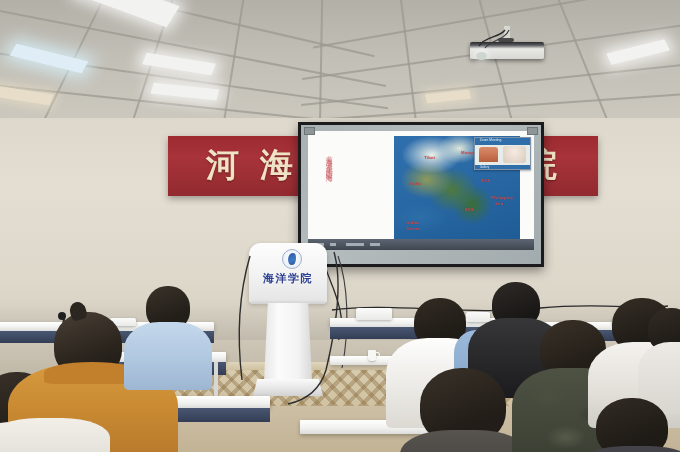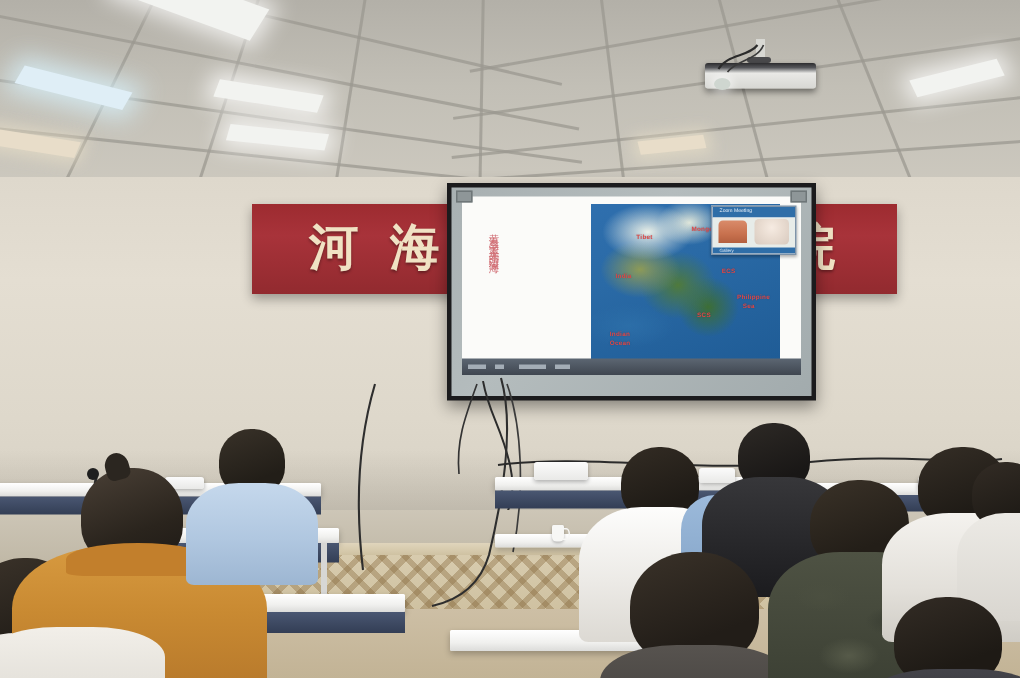--- a/index.html
+++ b/index.html
@@ -318,20 +318,31 @@
   <svg class="abs" style="left:300px;top:254px;" width="130" height="100">
     <path d="M22 0 C 26 22, 34 30, 40 56 C 44 74, 40 86, 34 96" stroke="#2b2b2b" stroke-width="1.3" fill="none"></path>
     <path d="M18 2 C 10 24, 4 40, 6 62" stroke="#333" stroke-width="1.1" fill="none"></path>
   </svg>
 
   <div id="stage-riser" class="abs"></div>
   <div id="carpet" class="abs"></div>
   <div id="carpet-border-top" class="abs"></div>
   <div id="floor" class="abs"></div>
 
+  <div id="podium" class="abs">
+    <div id="podium-top">
+      <div id="podium-logo">
+        <div id="podium-logo-inner"></div>
+      </div>
+      <div id="podium-text">海洋学院</div>
+    </div>
+    <div id="podium-ledge"></div>
+    <div id="podium-column"></div>
+    <div id="podium-base"></div>
+  </div>
 
   <svg class="abs" style="left:226px;top:250px;" width="140" height="160">
     <path d="M24 6 C 14 40, 10 80, 16 130" stroke="#2e2e2e" stroke-width="1.4" fill="none"></path>
     <path d="M108 2 C 116 30, 112 70, 100 120 C 94 140, 80 150, 62 154" stroke="#2e2e2e" stroke-width="1.4" fill="none"></path>
     <path d="M112 6 C 122 34, 124 78, 116 118" stroke="#3b3b3b" stroke-width="1.1" fill="none"></path>
   </svg>
   <svg class="abs" style="left:330px;top:300px;" width="340" height="70">
     <path d="M2 10 C 60 2, 140 16, 210 8 C 270 2, 310 10, 338 6" stroke="#2b2b2b" stroke-width="1.3" fill="none"></path>
   </svg>
 

